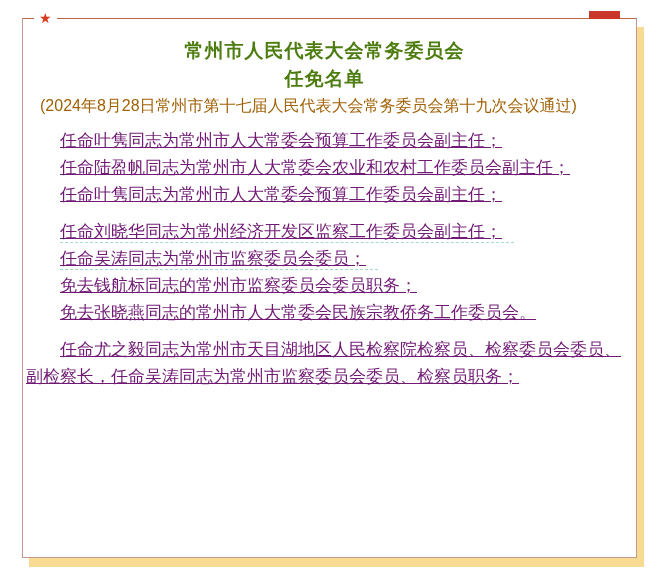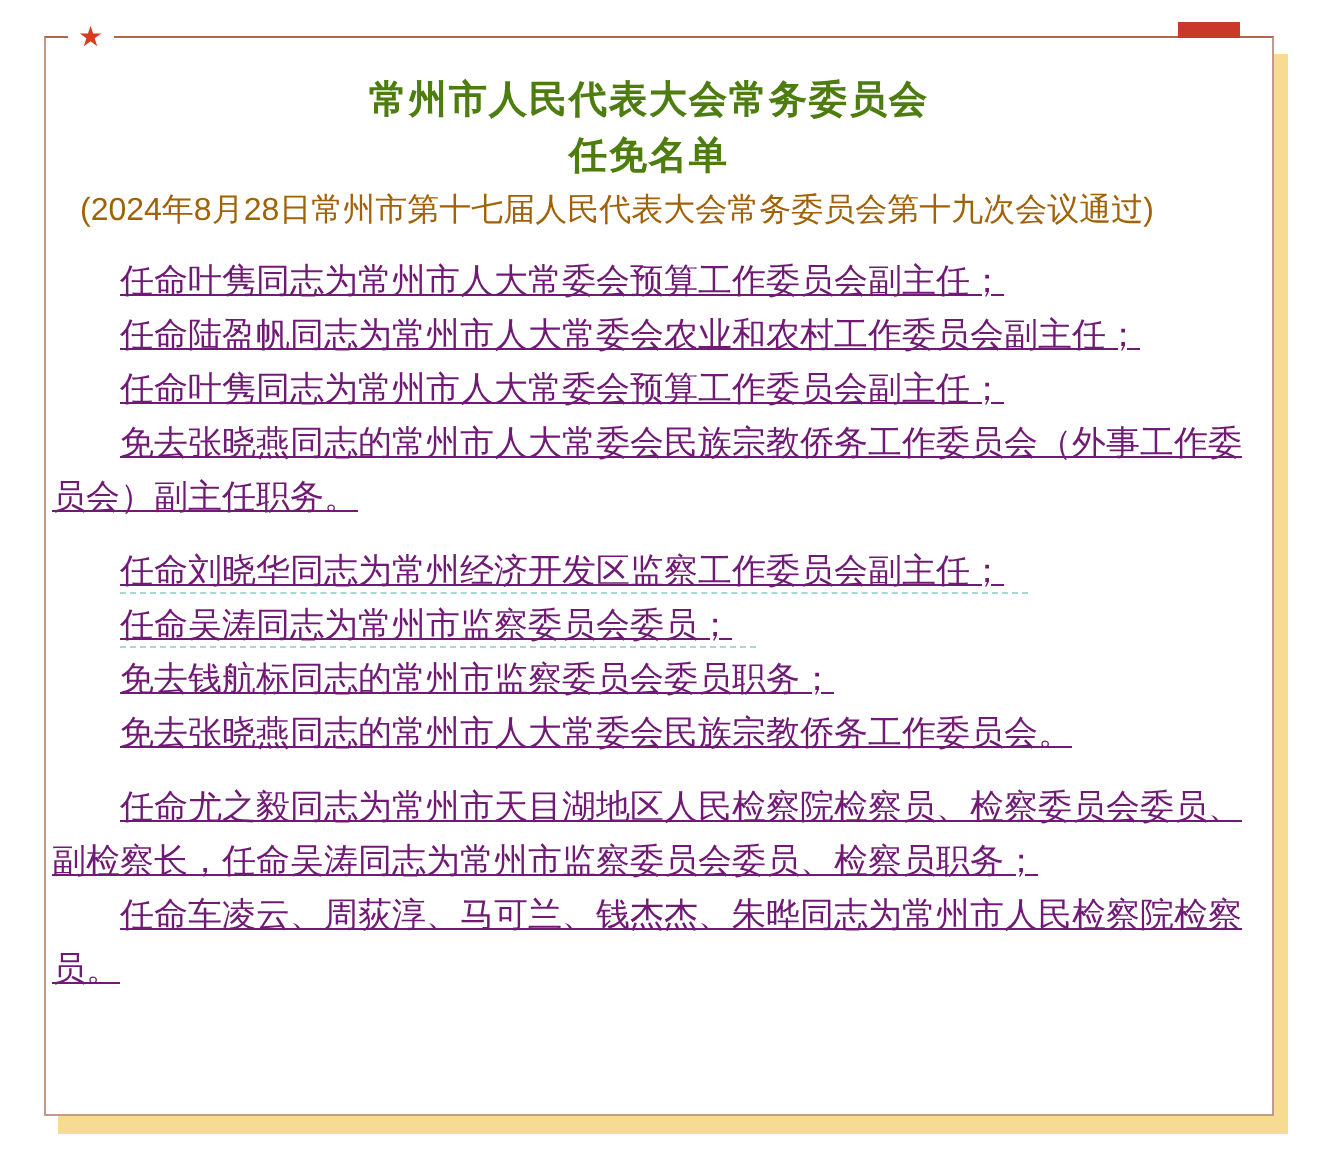--- a/index.html
+++ b/index.html
@@ -78,28 +78,26 @@
     <span class="tline">常州市人民代表大会常务委员会</span>
     <span class="tline">任免名单</span>
   </h1>
 
   <p class="subtitle">(2024年8月28日常州市第十七届人民代表大会常务委员会第十九次会议通过)</p>
 
   <div class="section">
     <p>任命叶隽同志为常州市人大常委会预算工作委员会副主任；</p>
     <p>任命陆盈帆同志为常州市人大常委会农业和农村工作委员会副主任；</p>
     <p>任命叶隽同志为常州市人大常委会预算工作委员会副主任；</p>
-    <p>免去张晓燕同志的常州市人大常委会民族宗教侨务工作委员会（外事工作委员会）副主任职务。</p>
   </div>
 
   <div class="section">
     <p><span class="dashed">任命刘晓华同志为常州经济开发区监察工作委员会副主任；</span></p>
     <p><span class="dashed">任命吴涛同志为常州市监察委员会委员；</span></p>
     <p>免去钱航标同志的常州市监察委员会委员职务；</p>
     <p>免去张晓燕同志的常州市人大常委会民族宗教侨务工作委员会。</p>
   </div>
 
   <div class="section">
     <p>任命尤之毅同志为常州市天目湖地区人民检察院检察员、检察委员会委员、副检察长，任命吴涛同志为常州市监察委员会委员、检察员职务；</p>
-    <p>任命车凌云、周荻淳、马可兰、钱杰杰、朱晔同志为常州市人民检察院检察员。</p>
   </div>
 
 </div>
 
 </body></html>

